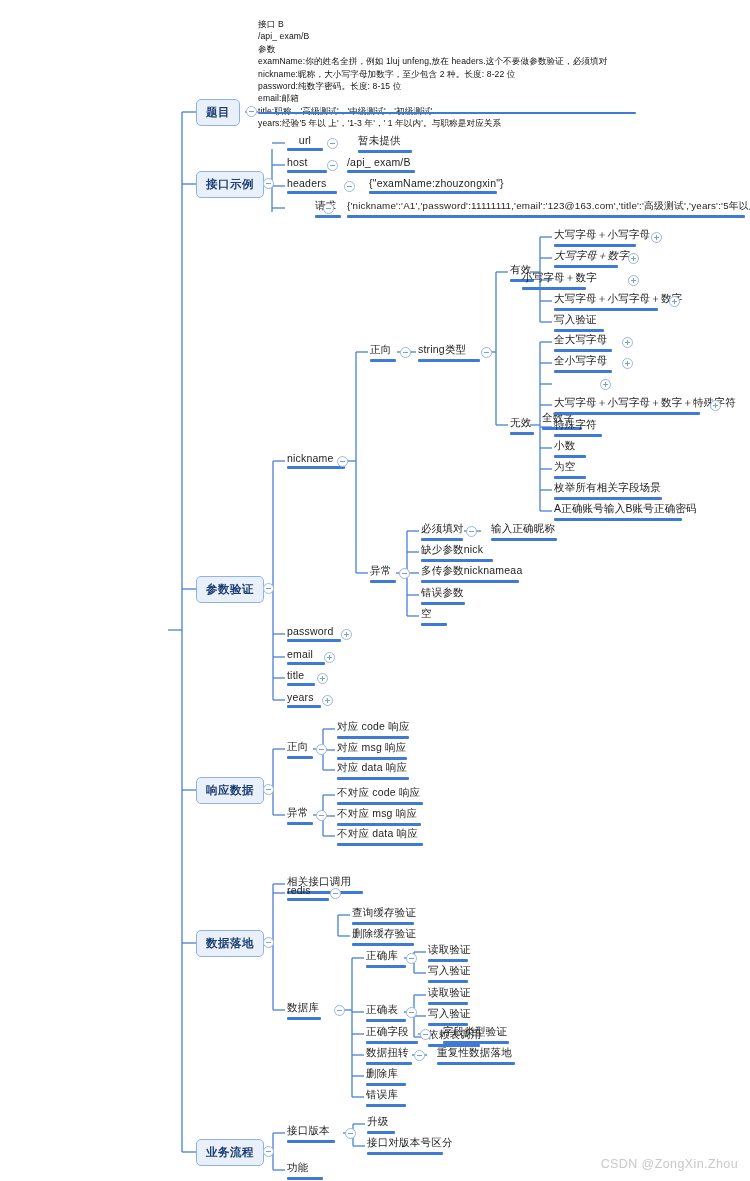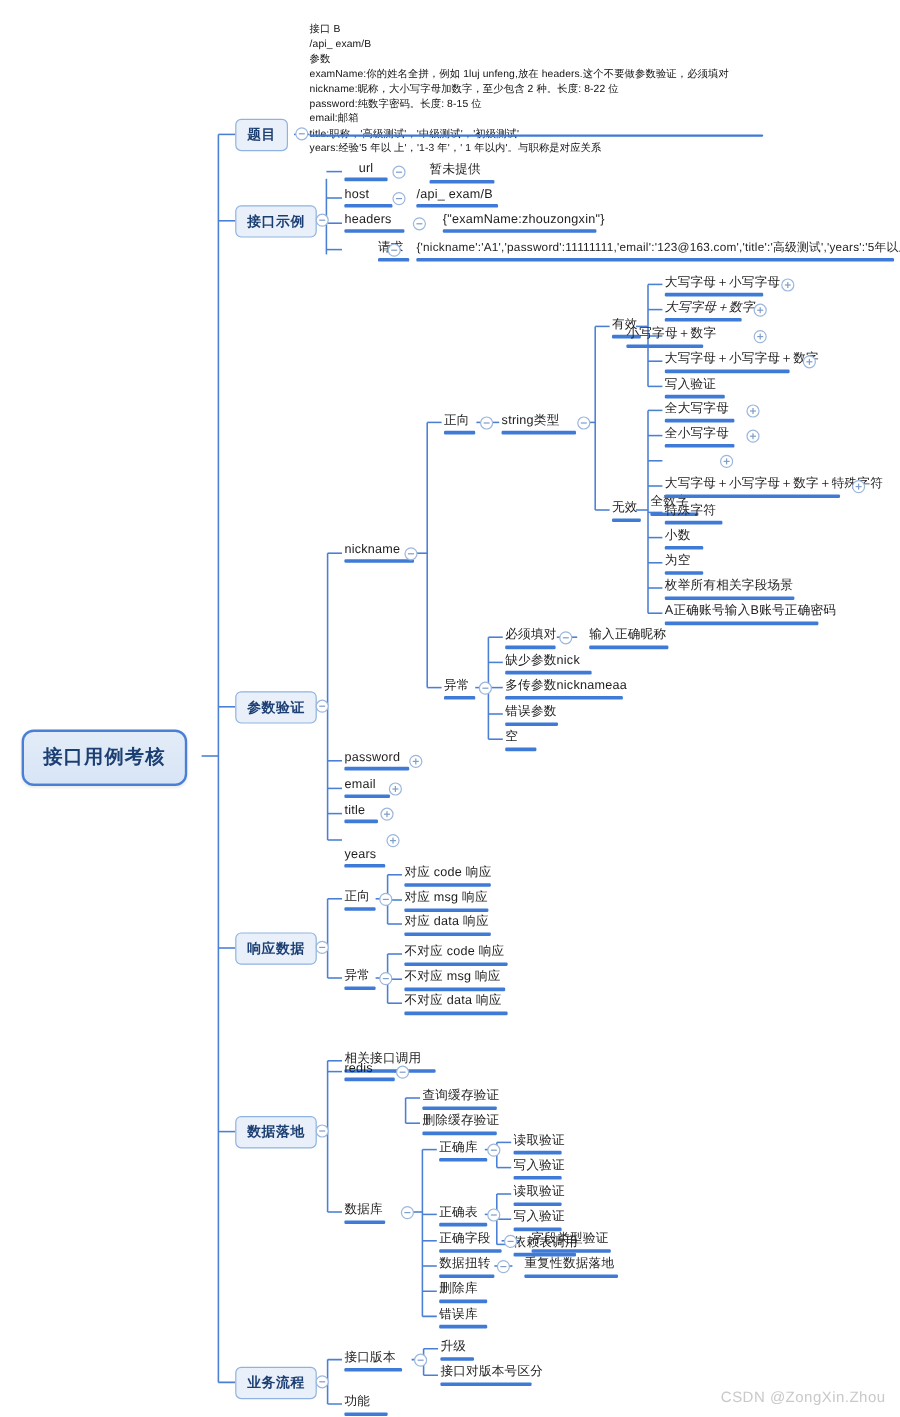--- a/index.html
+++ b/index.html
@@ -234,21 +234,20 @@
 <span>/api_ exam/B</span>
 <span>参数</span>
 <span>examName:你的姓名全拼，例如 1luj unfeng,放在 headers.这个不要做参数验证，必须填对</span>
 <span>nickname:昵称，大小写字母加数字，至少包含 2 种。长度: 8-22 位</span>
 <span>password:纯数字密码。长度: 8-15 位</span>
 <span>email:邮箱</span>
 <span>title:职称，'高级测试'，'中级测试'，'初级测试'</span>
 <span>years:经验'5 年以 上'，'1-3 年'，' 1 年以内'。与职称是对应关系</span></div>
   <div class="hdr-bar" style="left:258px;top:112px;width:378px;"></div>
 
-  <div class="node root" style="left:18px;top:608px;">接口用例考核</div>
 
   <div class="node l1" style="left:196px;top:99px;">题目</div>
   <div class="tog" style="left:246px;top:106px;"></div>
 
   <div class="node l1" style="left:196px;top:171px;">接口示例</div>
   <div class="tog" style="left:263px;top:178px;"></div>
 
   <div class="node l1" style="left:196px;top:576px;">参数验证</div>
   <div class="tog" style="left:263px;top:583px;"></div>
 
@@ -324,21 +323,21 @@
   <div class="node tn" style="left:419px;top:564px;text-align:right;"><span>多传参数nicknameaa</span><i class="u" style="width:98px;"></i></div>
   <div class="node tn" style="left:419px;top:586px;"><span>错误参数</span><i class="u" style="width:44px;"></i></div>
   <div class="node tn" style="left:419px;top:607px;"><span>空</span><i class="u" style="width:26px;"></i></div>
 
   <div class="node tn" style="left:285px;top:625px;"><span>password</span><i class="u" style="width:54px;"></i></div>
   <div class="tog plus" style="left:341px;top:629px;"></div>
   <div class="node tn" style="left:285px;top:648px;"><span>email</span><i class="u" style="width:38px;"></i></div>
   <div class="tog plus" style="left:324px;top:652px;"></div>
   <div class="node tn" style="left:285px;top:669px;"><span>title</span><i class="u" style="width:28px;"></i></div>
   <div class="tog plus" style="left:317px;top:673px;"></div>
-  <div class="node tn" style="left:285px;top:691px;margin-top:15px;"><span>years</span><i class="u" style="width:34px;"></i></div>
+  <div class="node tn" style="left:285px;top:691px;"><span>years</span><i class="u" style="width:34px;"></i></div>
   <div class="tog plus" style="left:322px;top:695px;"></div>
 
   <div class="node tn" style="left:285px;top:740px;"><span>正向</span><i class="u" style="width:26px;"></i></div>
   <div class="tog" style="left:316px;top:744px;"></div>
   <div class="node tn" style="left:335px;top:720px;"><span>对应 code 响应</span><i class="u" style="width:72px;"></i></div>
   <div class="node tn" style="left:335px;top:741px;"><span>对应 msg 响应</span><i class="u" style="width:70px;"></i></div>
   <div class="node tn" style="left:335px;top:761px;"><span>对应 data 响应</span><i class="u" style="width:72px;"></i></div>
 
   <div class="node tn" style="left:285px;top:806px;"><span>异常</span><i class="u" style="width:26px;"></i></div>
   <div class="tog" style="left:316px;top:810px;"></div>

